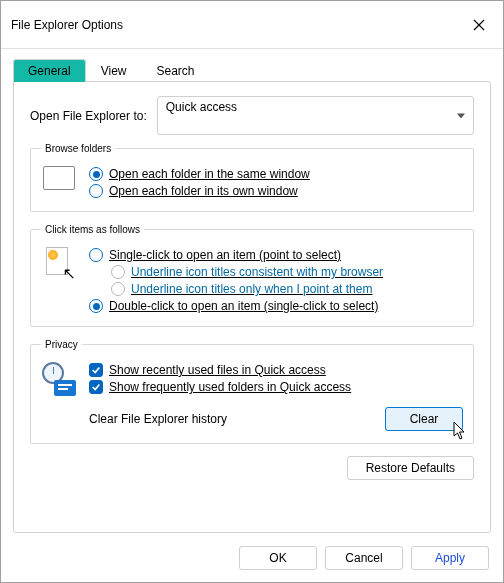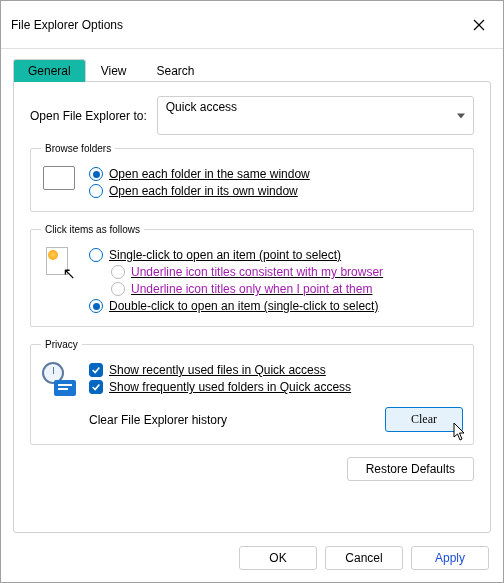--- a/index.html
+++ b/index.html
@@ -119,21 +119,21 @@
     padding-top: 2px;
   }
   .opts { flex: 1; text-decoration: underline; }
   .opt {
     display: flex;
     align-items: center;
     gap: 6px;
     margin: 3px 0;
     font-size: 12px;
   }
-  .opt.indent { padding-left: 22px; color: #a21caf; }
+  .opt.indent { padding-left: 22px; color: #0369a1; }
   .opt.indent .radio { border-color: #b8b8b8; }
   .radio {
     width: 14px; height: 14px;
     border: 1.5px solid #0067c0;
     border-radius: 50%;
     flex: 0 0 14px;
     display: flex; align-items: center; justify-content: center;
     background: #fff;
   }
   .radio.checked::after {
@@ -341,21 +341,21 @@
               <svg viewBox="0 0 12 12">
                   <path d="M2 6 L5 9 L10 3" stroke="#fff" stroke-width="2" fill="none"></path>
                 </svg>
             </span>
             <span>Show frequently used folders in Quick access</span>
           </div>
         </div>
       </div>
       <div class="privacy-clear">
         <span>Clear File Explorer history</span>
-        <div style="position:relative;font-family:Liberation Serif, serif;">
+        <div style="position:relative;">
           <div class="btn highlight">Clear</div>
           <svg class="cursor" width="16" height="20" viewBox="0 0 16 20" style="right:-6px;bottom:-10px;">
             <path d="M1 1 L1 15 L4.5 12 L7 18 L9 17 L6.5 11 L11 11 Z" fill="#fff" stroke="#000" stroke-width="1"></path>
           </svg>
         </div>
       </div>
     </fieldset>
 
     <div class="restore">
       <div class="btn">Restore Defaults</div>

